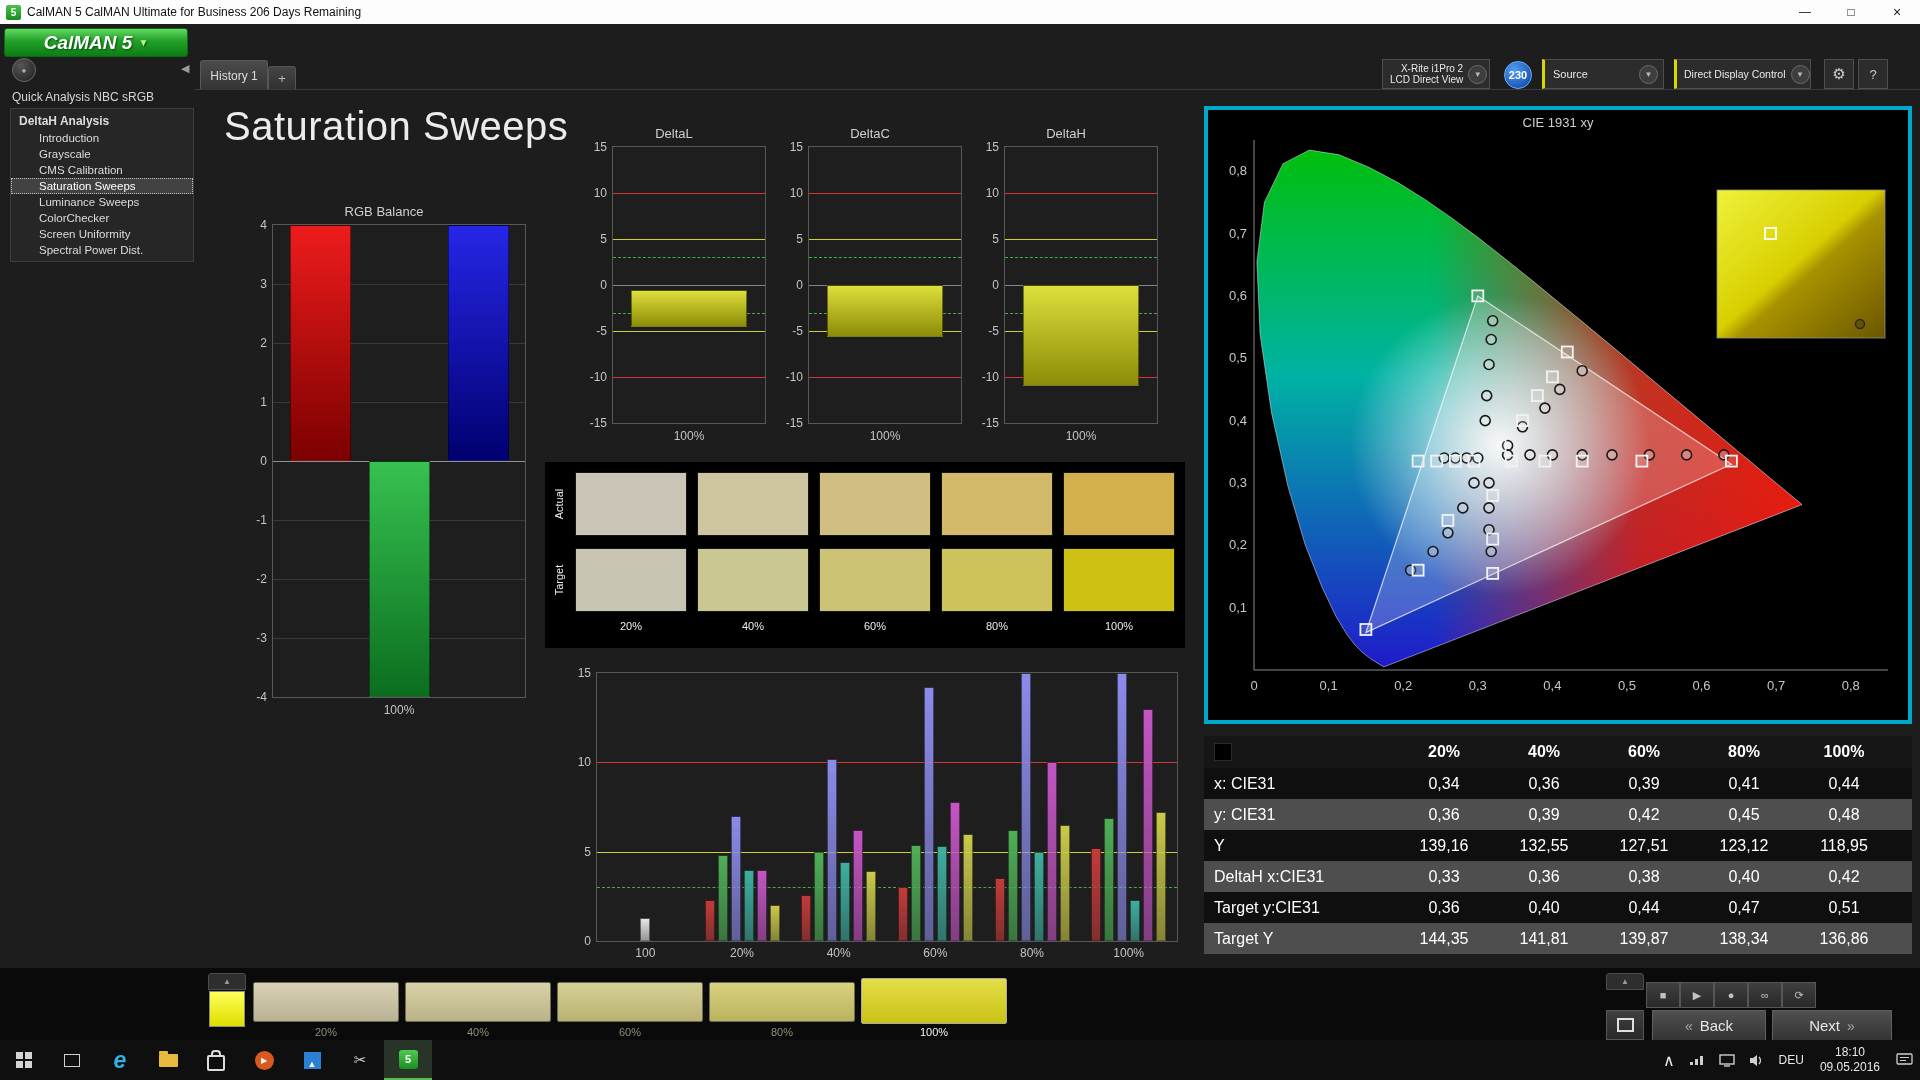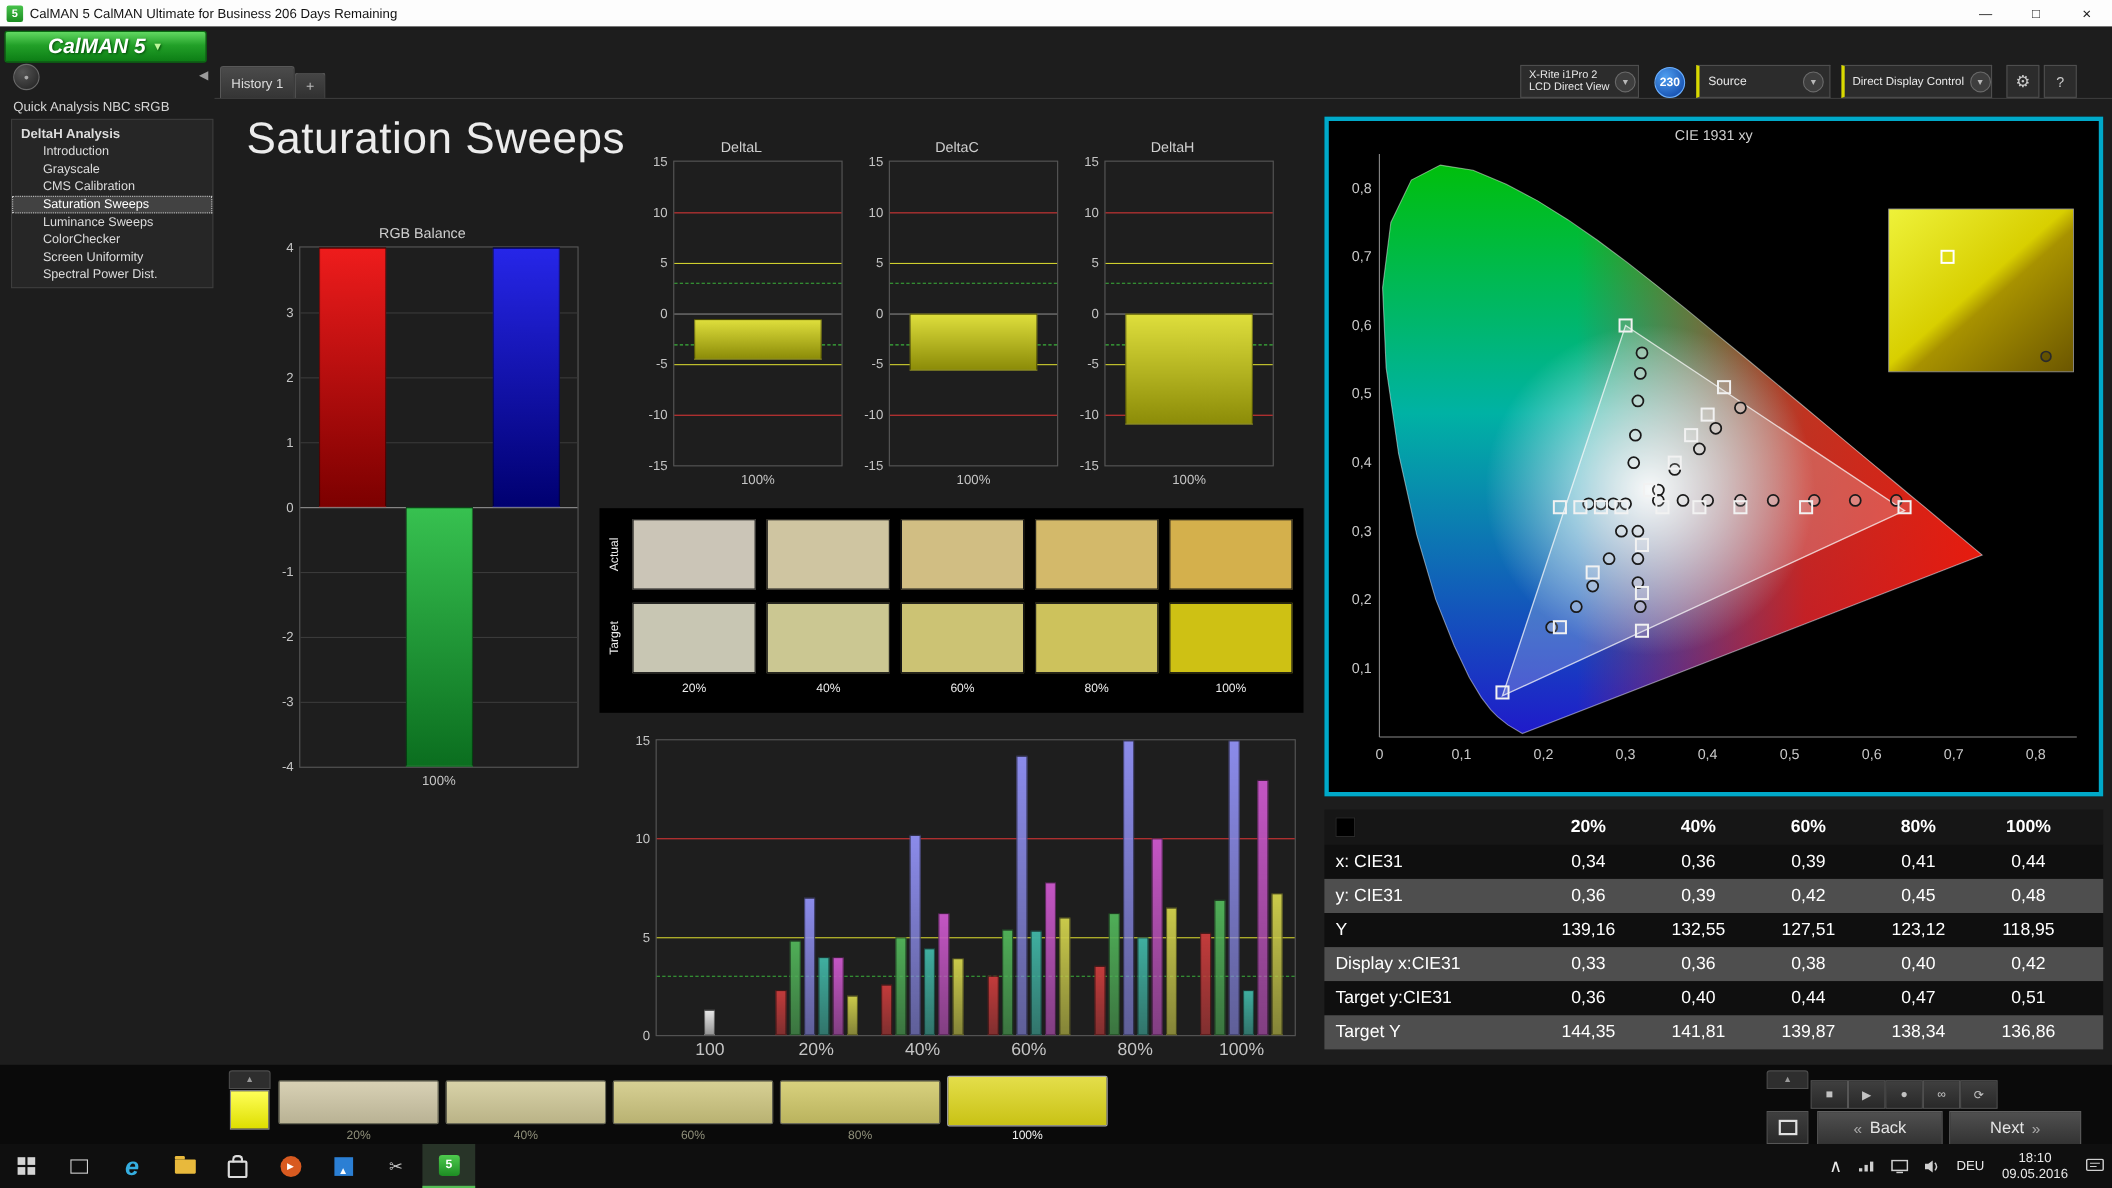--- a/index.html
+++ b/index.html
@@ -37,21 +37,21 @@
     background:linear-gradient(#4b4b4b,#343434);border:1px solid #585858;border-bottom:none;
     border-radius:3px 3px 0 0;color:#ddd;font-size:12px;display:flex;align-items:center;justify-content:center;}
   #tab-add{position:absolute;left:268px;top:66px;width:26px;height:23px;background:linear-gradient(#454545,#303030);
     border:1px solid #555;border-bottom:none;border-radius:3px 3px 0 0;color:#bbb;font-size:13px;
     display:flex;align-items:center;justify-content:center;}
   #tabline{position:absolute;left:195px;top:89px;width:1725px;height:1px;background:#3a3a3a;}
   .tb{position:absolute;top:59px;height:30px;background:#2c2c2c;border:1px solid #4e4e4e;
     color:#e8e8e8;display:flex;align-items:center;box-sizing:border-box;}
   .dd{width:17px;height:17px;border-radius:50%;background:#3e3e3e;border:1px solid #6a6a6a;color:#b8b8b8;
     font-size:8px;display:flex;align-items:center;justify-content:center;margin:0 5px;flex:none;}
-  #tb-meter{left:1382px;width:108px;}
+  #tb-meter{left:1382px;width:108px;text-align:right;}
   #tb-meter .two-line{margin-left:7px;flex:1;}
   #tb-meter .two-line div{font-size:10px;line-height:11px;white-space:nowrap;}
   #badge{position:absolute;left:1504px;top:61px;width:26px;height:26px;border-radius:50%;
     background:radial-gradient(circle at 35% 30%,#4e9ef0,#0a3fa2);border:1px solid #69aeff;color:#fff;
     font-size:11px;font-weight:bold;display:flex;align-items:center;justify-content:center;}
   #tb-source{left:1542px;width:122px;border-left:3px solid #d9d900;justify-content:space-between;}
   #tb-source .lbl{font-size:11px;margin-left:8px;}
   #tb-ddc{left:1674px;width:137px;border-left:3px solid #d9d900;justify-content:space-between;}
   #tb-ddc .lbl{font-size:10.5px;margin-left:7px;white-space:nowrap;}
   #tb-gear{left:1824px;width:30px;justify-content:center;font-size:15px;color:#ccc;}
@@ -73,21 +73,21 @@
   .gline.dashed{height:0;border-top:1px dashed;}
   .bar{position:absolute;border:1px solid rgba(0,0,0,.45);box-sizing:border-box;}
   #chart-rgb{left:238px;top:204px;width:292px;height:542px;}
   #chart-rgb .plot{left:34px;top:20px;width:252px;height:472px;}
   #chart-dl{left:578px;top:126px;width:192px;height:336px;}
   #chart-dc{left:774px;top:126px;width:192px;height:336px;}
   #chart-dh{left:970px;top:126px;width:192px;height:336px;}
   .deltachart .plot{left:34px;top:20px;width:152px;height:276px;}
   #chart-de{left:556px;top:650px;width:630px;height:316px;}
   #chart-de .plot{left:40px;top:22px;width:580px;height:268px;}
-  .de-glab{position:absolute;top:100%;margin-top:5px;transform:translateX(-50%);font-size:16px;color:#c4c4c4;}
+  .de-glab{position:absolute;top:100%;margin-top:5px;transform:translateX(-50%);font-size:12px;color:#c4c4c4;}
 
   
   #swatch-panel{position:absolute;left:545px;top:462px;width:640px;height:186px;background:#000;}
   .vlabel{position:absolute;width:60px;text-align:center;font-size:11px;color:#ededed;transform:rotate(-90deg);}
   .sw{position:absolute;width:112px;height:64px;border:1px solid #161616;box-sizing:border-box;}
   .sw-col-label{position:absolute;top:158px;width:112px;text-align:center;font-size:11px;color:#ececec;}
 
   
   #cie-panel{position:absolute;left:1204px;top:106px;width:708px;height:618px;background:#000;
     border:4px solid #00a9c9;box-sizing:border-box;}
@@ -511,21 +511,21 @@
       </div>
       <div class="trow" style="background: rgb(15, 15, 15);">
         <div class="c0">Y</div>
         <div class="cn">139,16</div>
         <div class="cn">132,55</div>
         <div class="cn">127,51</div>
         <div class="cn">123,12</div>
         <div class="cn">118,95</div>
       </div>
       <div class="trow" style="background: rgb(78, 78, 78);">
-        <div class="c0">Display x:CIE31</div>
+        <div class="c0">DeltaH x:CIE31</div>
         <div class="cn">0,33</div>
         <div class="cn">0,36</div>
         <div class="cn">0,38</div>
         <div class="cn">0,40</div>
         <div class="cn">0,42</div>
       </div>
       <div class="trow" style="background: rgb(15, 15, 15);">
         <div class="c0">Target y:CIE31</div>
         <div class="cn">0,36</div>
         <div class="cn">0,40</div>

